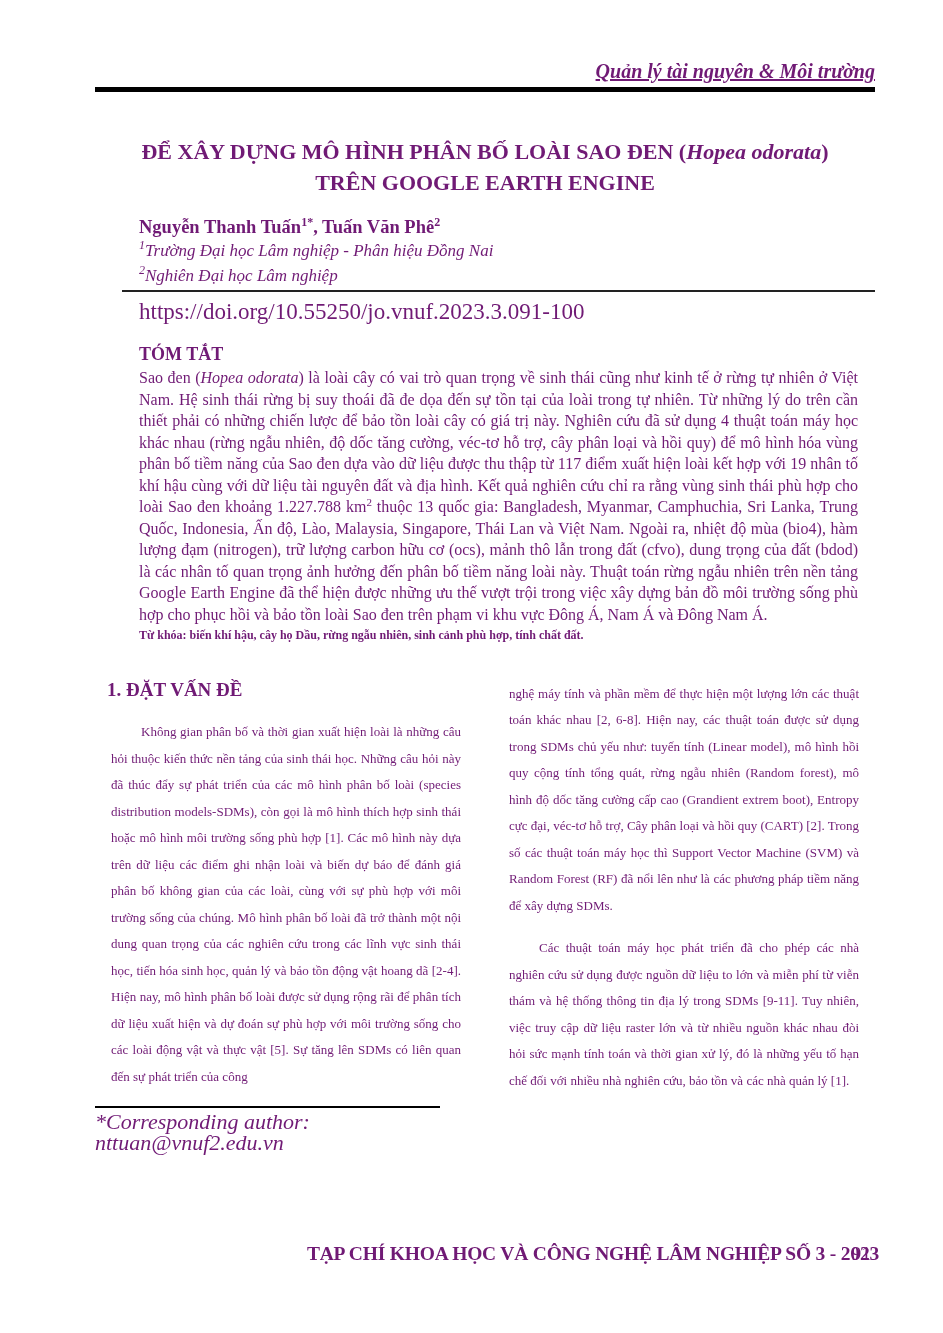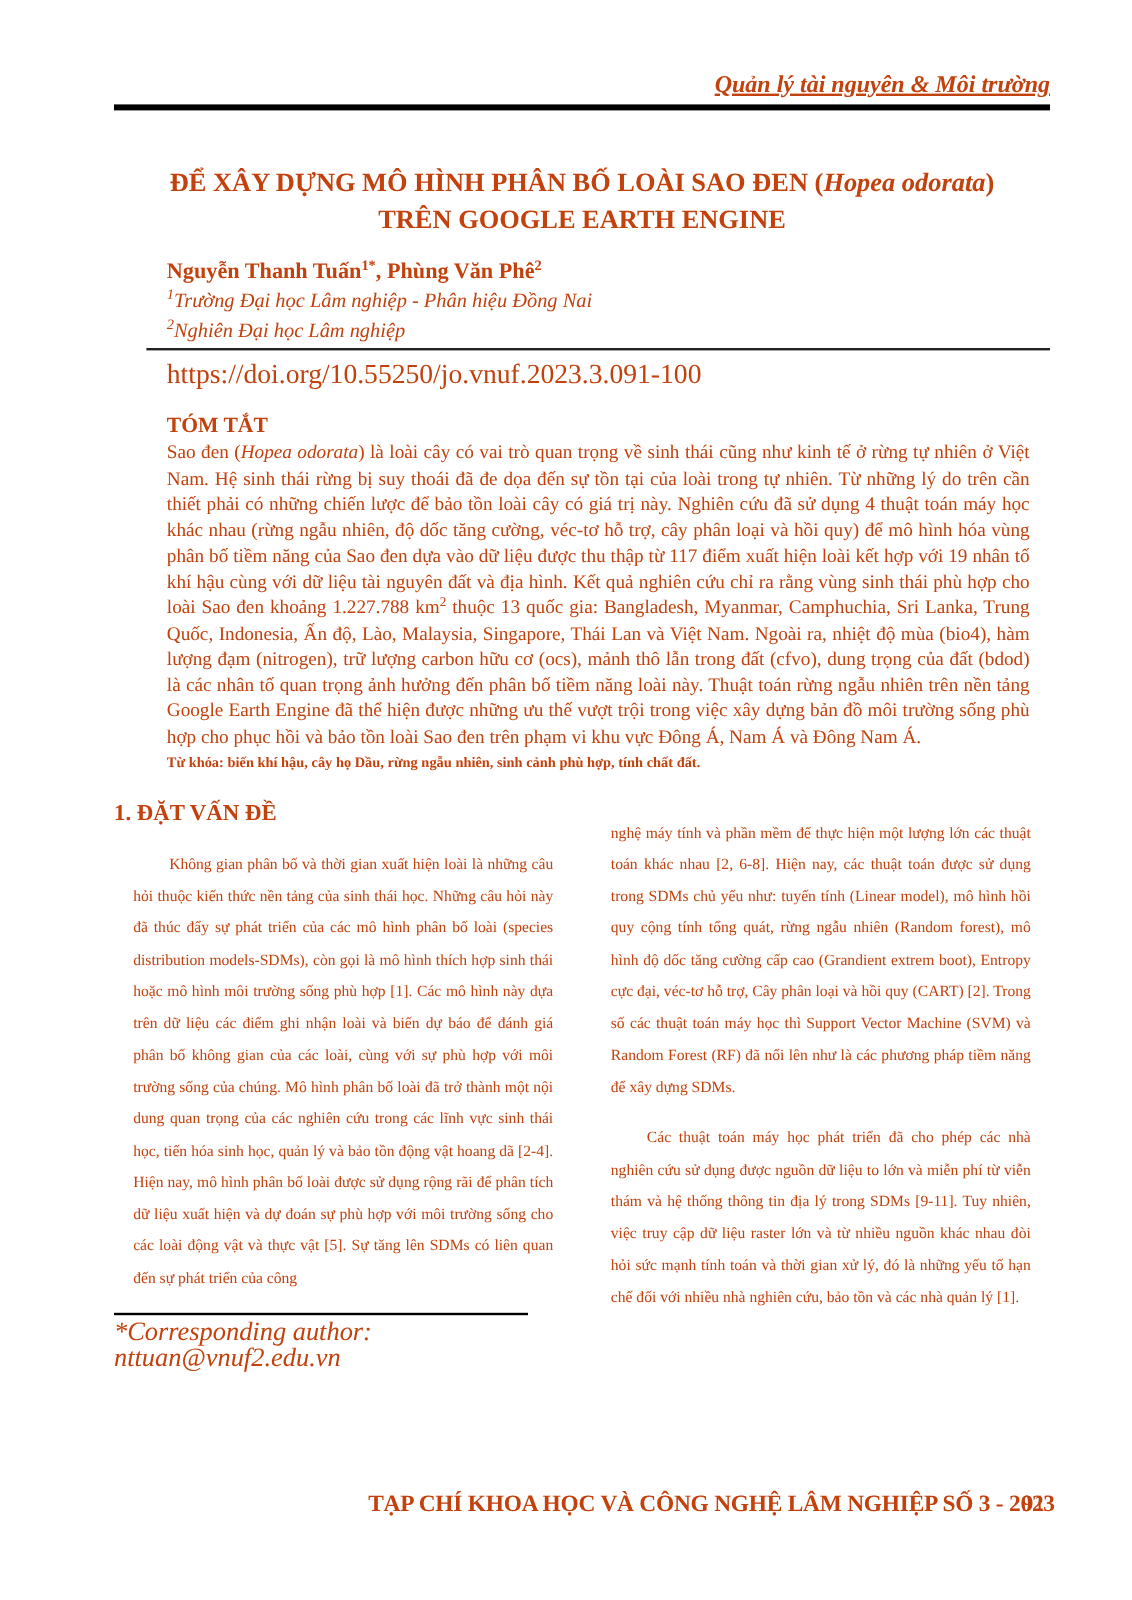--- a/index.html
+++ b/index.html
@@ -5,21 +5,21 @@
   html, body {
     margin: 0;
     padding: 0;
     background: #ffffff;
   }
   .page {
     position: relative;
     width: 943px;
     height: 1333px;
     background: #ffffff;
-    color: #c2410c;
+    color: #701a75;
     font-family: "Liberation Serif", "DejaVu Serif", serif;
     box-sizing: border-box;
     padding: 58px 68px 0 95px;
     overflow: hidden;
   }
   
   .running-head {
     text-align: right;
     font-size: 20px;
     line-height: 26px;
@@ -100,21 +100,21 @@
   }
   
   .body-cols {
     margin-top: 18px;
     display: flex;
     gap: 16px;
     width: 780px;
   }
   .col { width: 382px; }
   .section-heading {
-    margin: 0;
+    margin: 12px;
     font-size: 19px;
     font-weight: bold;
     line-height: 26.5px;
   }
   .body-para {
     margin: 16px;
     font-size: 13px;
     line-height: 26.5px;
     text-align: justify;
   }
@@ -163,21 +163,21 @@
   </div>
   <div class="thick-rule"></div>
 
   <h1 class="paper-title">
     <br>
     <span><span>ĐỂ XÂY DỰNG MÔ HÌNH PHÂN BỐ LOÀI SAO ĐEN (</span><span class="species">Hopea odorata</span><span>)</span></span><br>
     <span>TRÊN GOOGLE EARTH ENGINE</span>
   </h1>
 
   <div class="meta-block">
-    <div class="authors-line"><span>Nguyễn Thanh Tuấn</span><sup>1*</sup><span>, </span><span>Phùng Văn Phê</span><sup>2</sup></div>
+    <div class="authors-line"><span>Nguyễn Thanh Tuấn</span><sup>1*</sup><span>, </span><span>Tuấn Văn Phê</span><sup>2</sup></div>
     <div class="affiliation"><sup>1</sup><span>Trường Đại học Lâm nghiệp - Phân hiệu Đồng Nai</span></div>
     <div class="affiliation"><sup>2</sup><span>Nghiên Đại học Lâm nghiệp</span></div>
     <div class="thin-rule"></div>
   </div>
 
   <div class="doi-line">https://doi.org/10.55250/jo.vnuf.2023.3.091-100</div>
 
   <div class="abstract">
     <h2 class="abstract-heading">TÓM TẮT</h2>
     <p class="abstract-text"><span>Sao đen (</span><span class="species">Hopea odorata</span><span>) là loài cây có vai trò quan trọng về sinh thái cũng như kinh tế ở rừng tự nhiên ở Việt Nam. Hệ sinh thái rừng bị suy thoái đã đe dọa đến sự tồn tại của loài trong tự nhiên. Từ những lý do trên cần thiết phải có những chiến lược để bảo tồn loài cây có giá trị này. Nghiên cứu đã sử dụng 4 thuật toán máy học khác nhau (rừng ngẫu nhiên, độ dốc tăng cường, véc-tơ hỗ trợ, cây phân loại và hồi quy) để mô hình hóa vùng phân bố tiềm năng của Sao đen dựa vào dữ liệu được thu thập từ 117 điểm xuất hiện loài kết hợp với 19 nhân tố khí hậu cùng với dữ liệu tài nguyên đất và địa hình. Kết quả nghiên cứu chỉ ra rằng vùng sinh thái phù hợp cho loài Sao đen khoảng 1.227.788 km</span><sup>2</sup><span> thuộc 13 quốc gia: Bangladesh, Myanmar, Camphuchia, Sri Lanka, Trung Quốc, Indonesia, Ấn độ, Lào, Malaysia, Singapore, Thái Lan và Việt Nam. Ngoài ra, nhiệt độ mùa (bio4), hàm lượng đạm (nitrogen), trữ lượng carbon hữu cơ (ocs), mảnh thô lẫn trong đất (cfvo), dung trọng của đất (bdod) là các nhân tố quan trọng ảnh hưởng đến phân bố tiềm năng loài này. Thuật toán rừng ngẫu nhiên trên nền tảng Google Earth Engine đã thể hiện được những ưu thế vượt trội trong việc xây dựng bản đồ môi trường sống phù hợp cho phục hồi và bảo tồn loài Sao đen trên phạm vi khu vực Đông Á, Nam Á và Đông Nam Á.</span></p>

